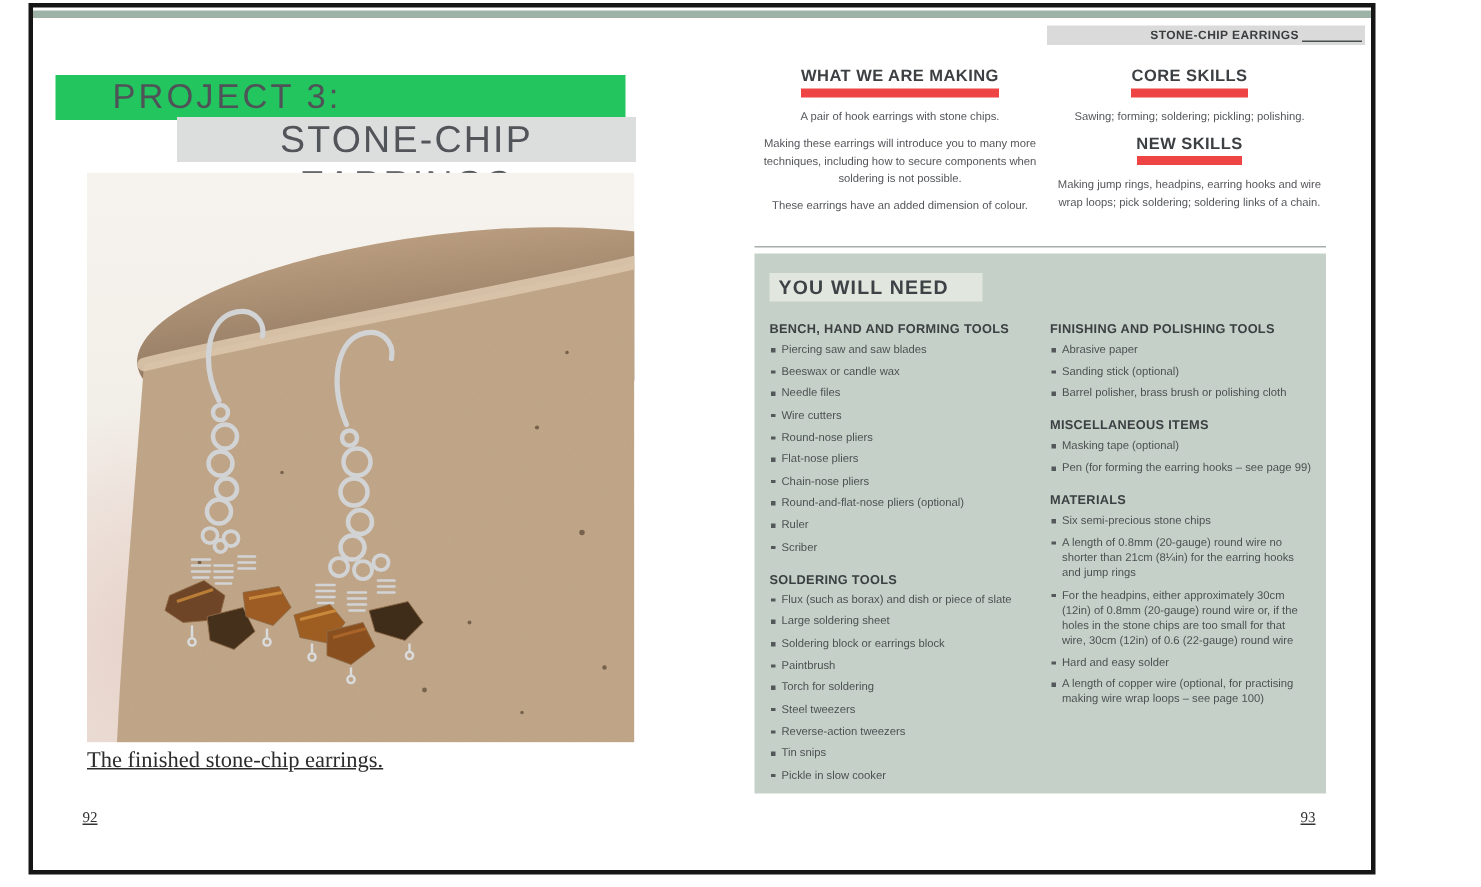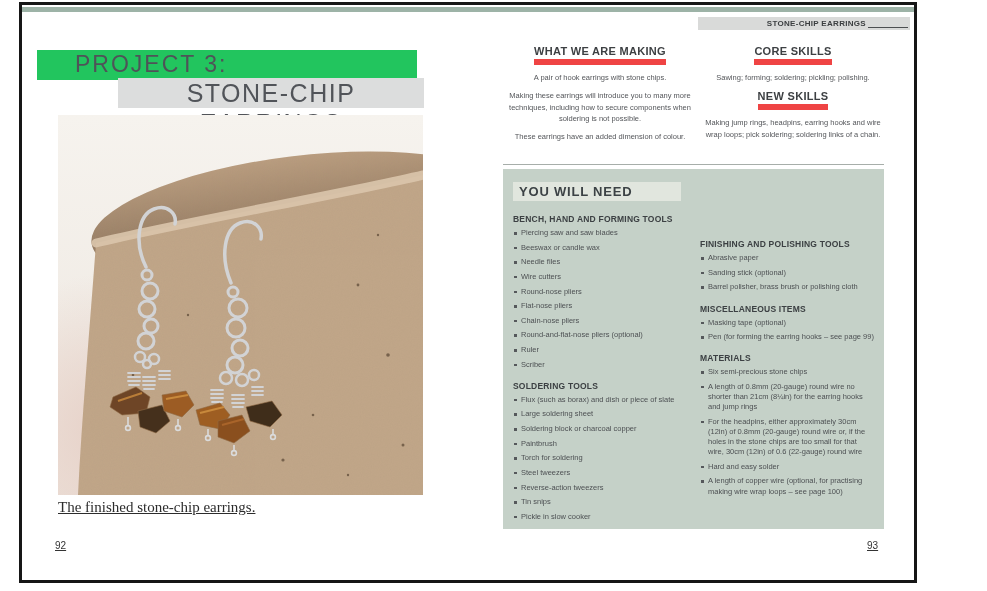--- a/index.html
+++ b/index.html
@@ -31,21 +31,21 @@
   }
   .photo{
     position:absolute;left:36px;top:110px;width:365px;height:380px;margin:0;overflow:hidden;
   }
   .caption{
     position:absolute;left:36px;top:494px;margin:0;
     font-family:"Liberation Serif",serif;font-size:15px;color:#2c2c2c;
     text-decoration:underline;
   }
   .page-num{
-    position:absolute;font-family:Liberation Sans, sans-serif;font-size:10px;color:#333;
+    position:absolute;font-family:Liberation Serif, serif;font-size:10px;color:#333;
     text-decoration:underline;
   }
   .page-num.left{left:33px;top:535px;}
   .page-num.right{left:845px;top:535px;}
 
   
   .running-header{
     position:absolute;left:676px;top:12px;width:212px;height:13px;background:#d9dad9;
   }
   .running-header span{
@@ -66,26 +66,26 @@
   .intro-col p{
     margin:0 0 7px 0;font-size:7.5px;line-height:1.5;color:#54565a;
   }
 
   
   .pre-box-rule{position:absolute;left:481px;top:159px;width:381px;height:1px;background:#a7aeaa;}
   .need-box{
     position:absolute;left:481px;top:164px;width:381px;height:360px;background:#c5d1c8;
     box-sizing:border-box;padding:13px 10px 0 10px;
   }
-  .need-heading-band{width:168px;height:19px;background:#e1e6de;}
+  .need-heading-band{width:142px;height:19px;background:#e1e6de;}
   .need-heading-band span{
     display:block;padding-left:6px;line-height:19px;font-size:13px;font-weight:bold;
     letter-spacing:0.8px;color:#3c4245;
   }
-  .need-cols{display:flex;align-items:center;margin-top:2px;}
+  .need-cols{display:flex;align-items:flex-start;margin-top:2px;}
   .need-col{box-sizing:border-box;}
   .need-col.left{width:177px;padding-right:6px;}
   .need-divider{width:1px;background:#dde4da;margin-top:8px;}
   .need-col.right{flex:1;padding-left:9px;}
   .need-col h4{
     margin:11px 0 4px 0;font-size:8.5px;font-weight:bold;color:#3c4043;letter-spacing:0.2px;
   }
   .need-col ul{list-style:none;margin:0;padding:0;}
   .need-col li{
     position:relative;margin:0 0 4.5px 0;padding-left:8px;
@@ -259,21 +259,21 @@
             <li>Flat-nose pliers</li>
             <li>Chain-nose pliers</li>
             <li>Round-and-flat-nose pliers (optional)</li>
             <li>Ruler</li>
             <li>Scriber</li>
           </ul>
         <h4>SOLDERING TOOLS</h4>
         <ul>
             <li>Flux (such as borax) and dish or piece of slate</li>
             <li>Large soldering sheet</li>
-            <li>Soldering block or charcoal copper</li>
+            <li>Soldering block or earrings block</li>
             <li>Paintbrush</li>
             <li>Torch for soldering</li>
             <li>Steel tweezers</li>
             <li>Reverse-action tweezers</li>
             <li>Tin snips</li>
             <li>Pickle in slow cooker</li>
           </ul>
       </div>
       <div class="need-divider"></div>
       <div class="need-col right">

